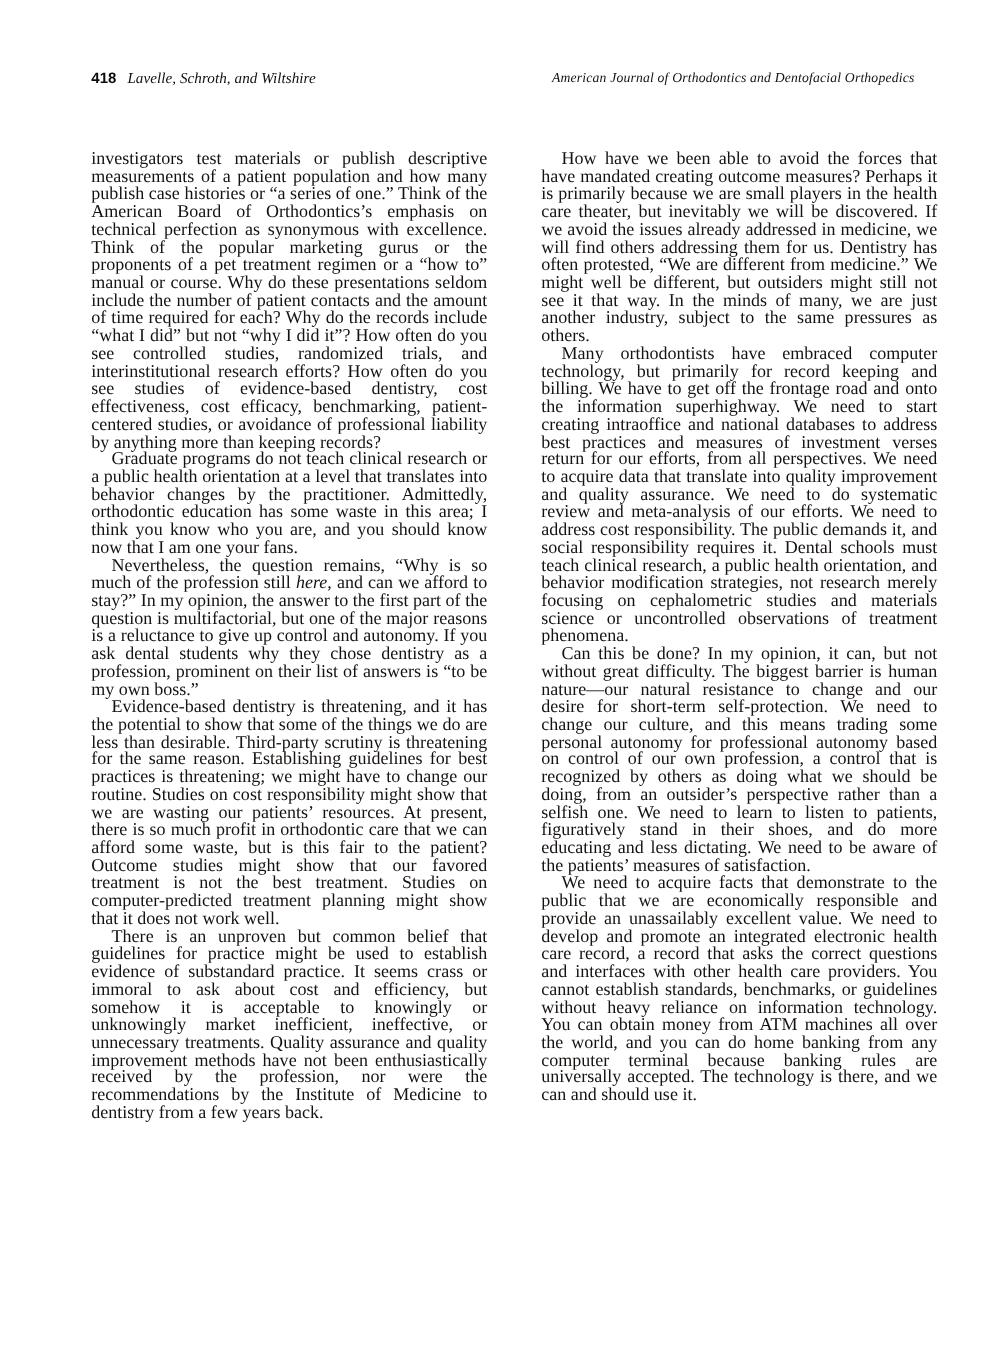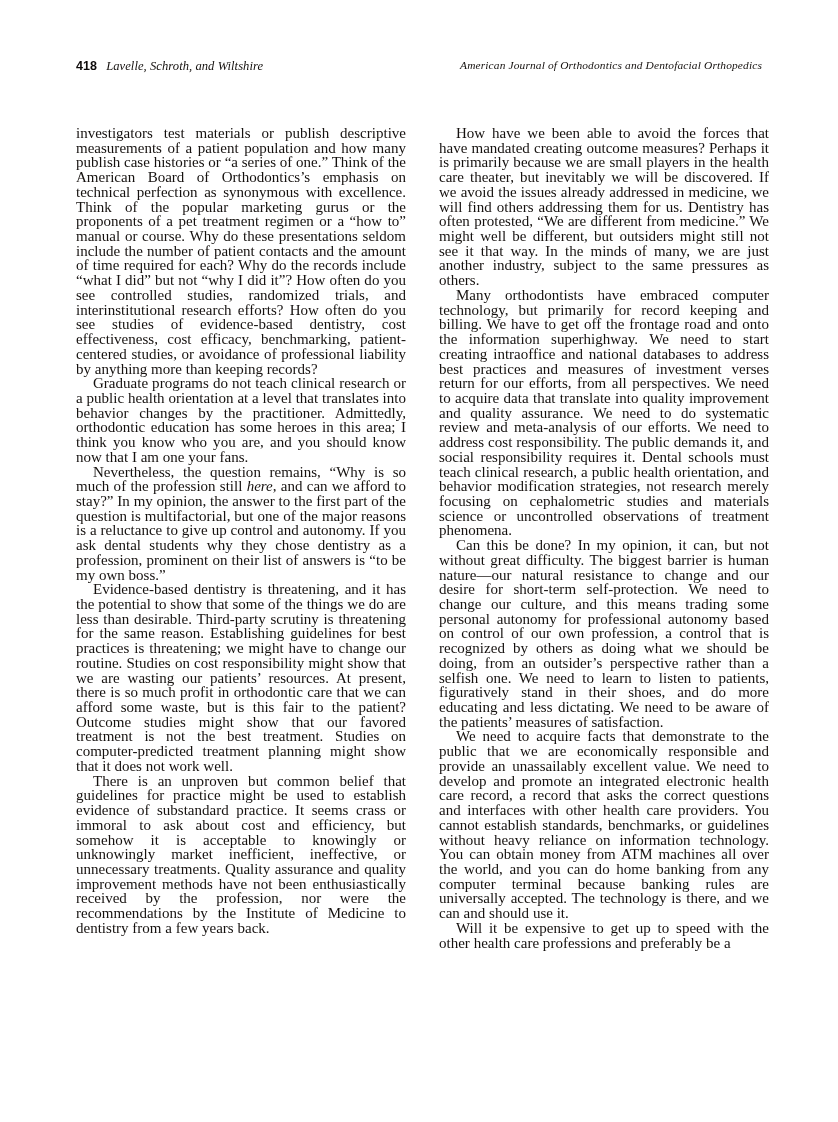--- a/index.html
+++ b/index.html
@@ -76,21 +76,21 @@
     left: 76px;
     top: 126px;
     width: 686px;
   }
   .col {
     position: absolute;
     top: 0;
     width: 330px;
   }
   .col-left  { left: 0px; }
-  .col-right { left: 363px; }
+  .col-right { left: 375px; }
 
   .col p {
     margin: 0;
     font-size: 15px;
     line-height: 14.72px;
     text-align: justify;
     text-justify: inter-word;
     letter-spacing: 0.01px;
     word-spacing: 0px;
     -webkit-hyphens: none;
@@ -114,29 +114,28 @@
     </div>
     <div class="rh-right">
       <div>American Journal of Orthodontics and Dentofacial Orthopedics</div>
     </div>
   </div>
 
   <div class="columns">
 
     <div class="col col-left">
       <p>investigators test materials or publish descriptive measurements of a patient population and how many publish case histories or “a series of one.” Think of the American Board of Orthodontics’s emphasis on technical perfection as synonymous with excellence. Think of the popular marketing gurus or the proponents of a pet treatment regimen or a “how to” manual or course. Why do these presentations seldom include the number of patient contacts and the amount of time required for each? Why do the records include “what I did” but not “why I did it”? How often do you see controlled studies, randomized trials, and interinstitutional research efforts? How often do you see studies of evidence-based dentistry, cost effectiveness, cost efficacy, benchmarking, patient-centered studies, or avoidance of professional liability by anything more than keeping records?</p>
-      <p class="indent">Graduate programs do not teach clinical research or a public health orientation at a level that translates into behavior changes by the practitioner. Admittedly, orthodontic education has some heroes in this area; I think you know who you are, and you should know now that I am one your fans.</p>
+      <p class="indent">Graduate programs do not teach clinical research or a public health orientation at a level that translates into behavior changes by the practitioner. Admittedly, orthodontic education has some waste in this area; I think you know who you are, and you should know now that I am one your fans.</p>
       <p class="indent"><span>Nevertheless, the question remains, “Why is so much of the profession still </span><em>here</em><span>, and can we afford to stay?” In my opinion, the answer to the first part of the question is multifactorial, but one of the major reasons is a reluctance to give up control and autonomy. If you ask dental students why they chose dentistry as a profession, prominent on their list of answers is “to be my own boss.”</span></p>
       <p class="indent">Evidence-based dentistry is threatening, and it has the potential to show that some of the things we do are less than desirable. Third-party scrutiny is threatening for the same reason. Establishing guidelines for best practices is threatening; we might have to change our routine. Studies on cost responsibility might show that we are wasting our patients’ resources. At present, there is so much profit in orthodontic care that we can afford some waste, but is this fair to the patient? Outcome studies might show that our favored treatment is not the best treatment. Studies on computer-predicted treatment planning might show that it does not work well.</p>
       <p class="indent">There is an unproven but common belief that guidelines for practice might be used to establish evidence of substandard practice. It seems crass or immoral to ask about cost and efficiency, but somehow it is acceptable to knowingly or unknowingly market inefficient, ineffective, or unnecessary treatments. Quality assurance and quality improvement methods have not been enthusiastically received by the profession, nor were the recommendations by the Institute of Medicine to dentistry from a few years back.</p>
     </div>
 
     <div class="col col-right">
       <p class="indent">How have we been able to avoid the forces that have mandated creating outcome measures? Perhaps it is primarily because we are small players in the health care theater, but inevitably we will be discovered. If we avoid the issues already addressed in medicine, we will find others addressing them for us. Dentistry has often protested, “We are different from medicine.” We might well be different, but outsiders might still not see it that way. In the minds of many, we are just another industry, subject to the same pressures as others.</p>
       <p class="indent">Many orthodontists have embraced computer technology, but primarily for record keeping and billing. We have to get off the frontage road and onto the information superhighway. We need to start creating intraoffice and national databases to address best practices and measures of investment verses return for our efforts, from all perspectives. We need to acquire data that translate into quality improvement and quality assurance. We need to do systematic review and meta-analysis of our efforts. We need to address cost responsibility. The public demands it, and social responsibility requires it. Dental schools must teach clinical research, a public health orientation, and behavior modification strategies, not research merely focusing on cephalometric studies and materials science or uncontrolled observations of treatment phenomena.</p>
       <p class="indent">Can this be done? In my opinion, it can, but not without great difficulty. The biggest barrier is human nature—our natural resistance to change and our desire for short-term self-protection. We need to change our culture, and this means trading some personal autonomy for professional autonomy based on control of our own profession, a control that is recognized by others as doing what we should be doing, from an outsider’s perspective rather than a selfish one. We need to learn to listen to patients, figuratively stand in their shoes, and do more educating and less dictating. We need to be aware of the patients’ measures of satisfaction.</p>
       <p class="indent">We need to acquire facts that demonstrate to the public that we are economically responsible and provide an unassailably excellent value. We need to develop and promote an integrated electronic health care record, a record that asks the correct questions and interfaces with other health care providers. You cannot establish standards, benchmarks, or guidelines without heavy reliance on information technology. You can obtain money from ATM machines all over the world, and you can do home banking from any computer terminal because banking rules are universally accepted. The technology is there, and we can and should use it.</p>
-      <p class="indent">Will it be expensive to get up to speed with the other health care professions and preferably be a</p>
     </div>
 
   </div>
 
 </div>
 
 </body></html>

